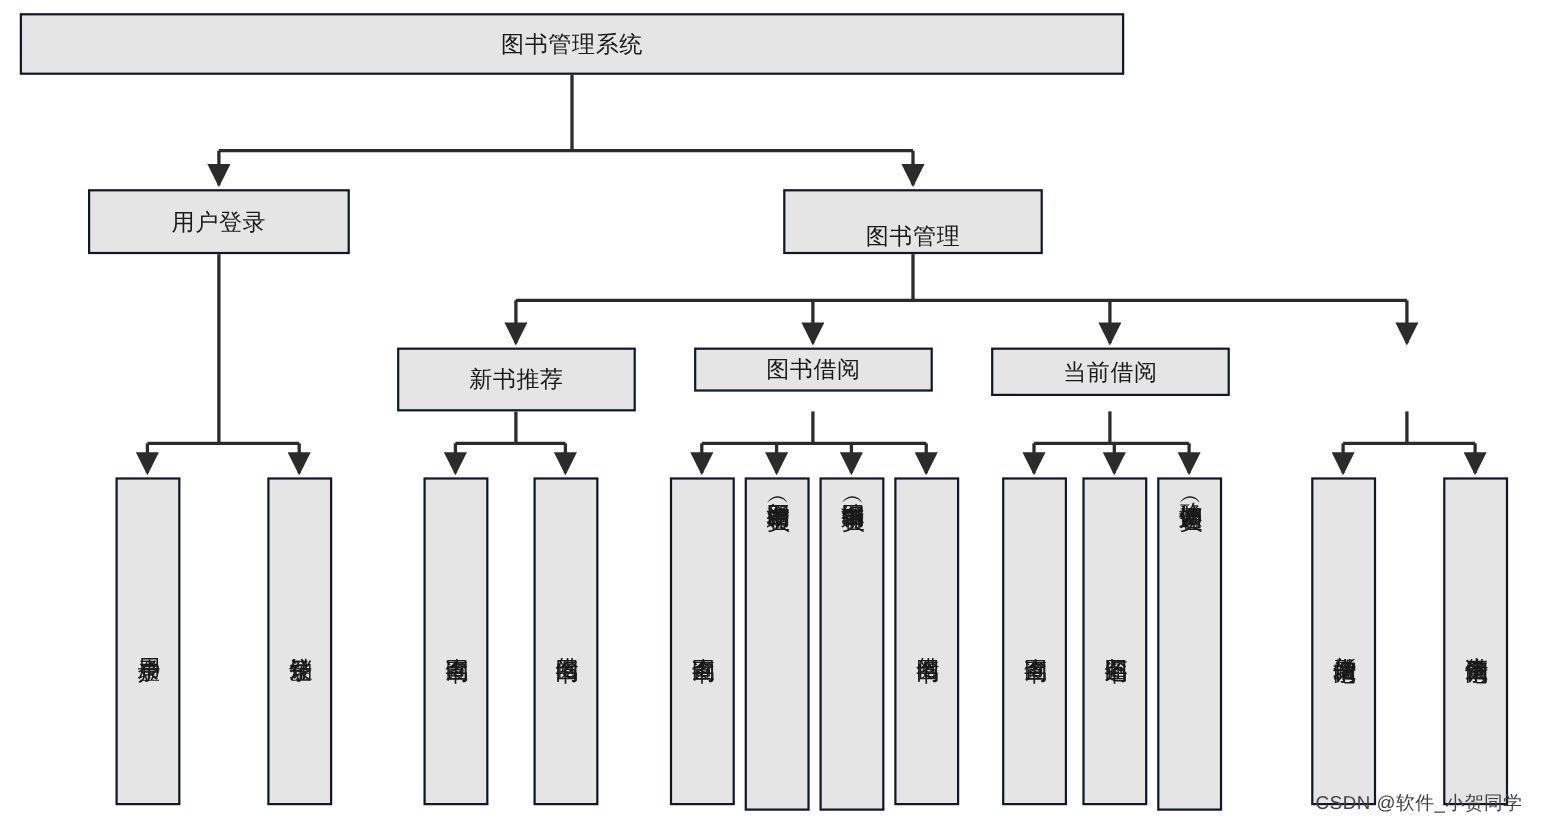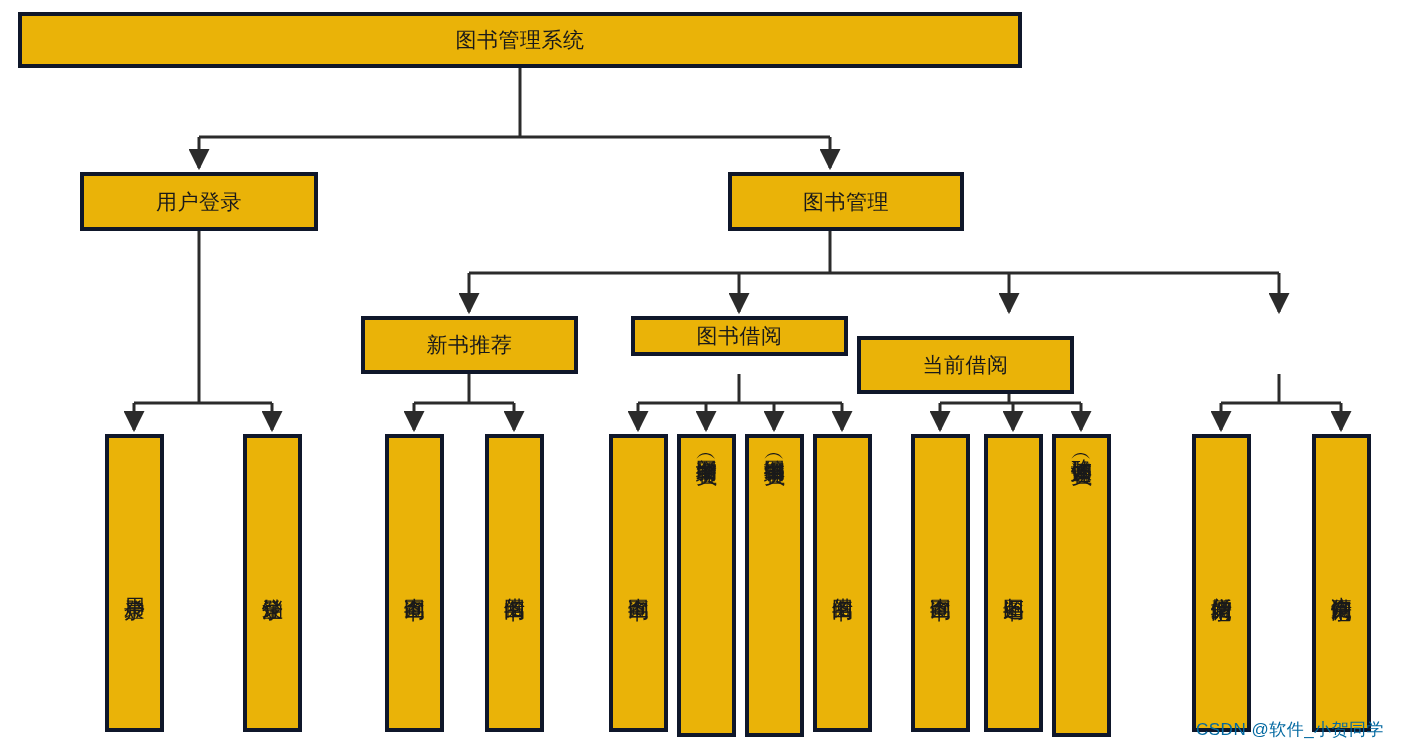--- a/index.html
+++ b/index.html
@@ -21,22 +21,22 @@
     position: absolute;
     left: 0;
     top: 0;
     width: 1405px;
     height: 747px;
     pointer-events: none;
   }
   .node {
     position: absolute;
     box-sizing: border-box;
-    border: 4px solid #0f172a;
-    background: #eab308;
+    border: 2px solid #0f172a;
+    background: #e5e5e5;
     display: flex;
     align-items: center;
     justify-content: center;
     color: #1a1a1a;
   }
   .node.h {
     font-size: 21px;
     letter-spacing: 0.5px;
   }
   .node.v {
@@ -48,21 +48,21 @@
     padding: 4px 0;
     align-items: center;
     justify-content: center;
   }
   .node.v.top {
     justify-content: flex-start;
   }
   .watermark {
     position: absolute;
     font-size: 17px;
-    color: #0369a1;
+    color: #404040;
     white-space: nowrap;
     letter-spacing: 0.5px;
   }
 </style>
 </head>
 <body>
 
 <div id="stage">
 
   <svg id="wires" viewBox="0 0 1405 747" xmlns="http://www.w3.org/2000/svg">
@@ -127,31 +127,31 @@
     </g>
   </svg>
 
   <div class="node h" style="left:18px; top:12px; width:1004px; height:56px;">
     <span>图书管理系统</span>
   </div>
 
   <div class="node h" style="left:80px; top:172px; width:238px; height:59px;">
     <span>用户登录</span>
   </div>
-  <div class="node h" style="left:728px; top:172px; width:236px; height:59px;">
+  <div class="node h" style="left:712px; top:172px; width:236px; height:59px;align-items:flex-end;">
     <span>图书管理</span>
   </div>
 
   <div class="node h" style="left:361px; top:316px; width:217px; height:58px;text-align:right;">
     <span>新书推荐</span>
   </div>
   <div class="node h" style="left:631px; top:316px; width:217px; height:40px;">
     <span>图书借阅</span>
   </div>
-  <div class="node h" style="left:857px; top:316px; width:217px; height:58px;margin-top:20px;">
+  <div class="node h" style="left:901px; top:316px; width:217px; height:44px;">
     <span>当前借阅</span>
   </div>
 
   <div class="node v" style="left:105px; top:434px; width:59px; height:298px;">
     <span>用户登录</span>
   </div>
   <div class="node v" style="left:243px; top:434px; width:59px; height:298px;">
     <span>注销登录</span>
   </div>
 

